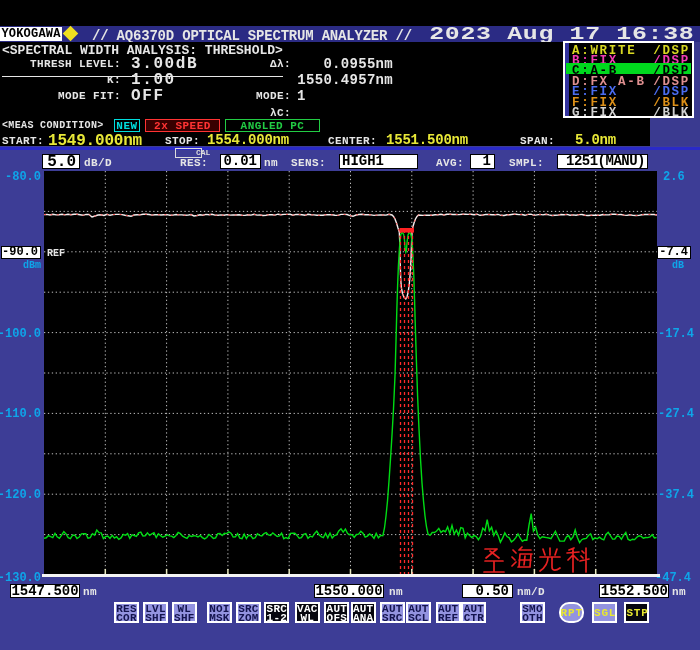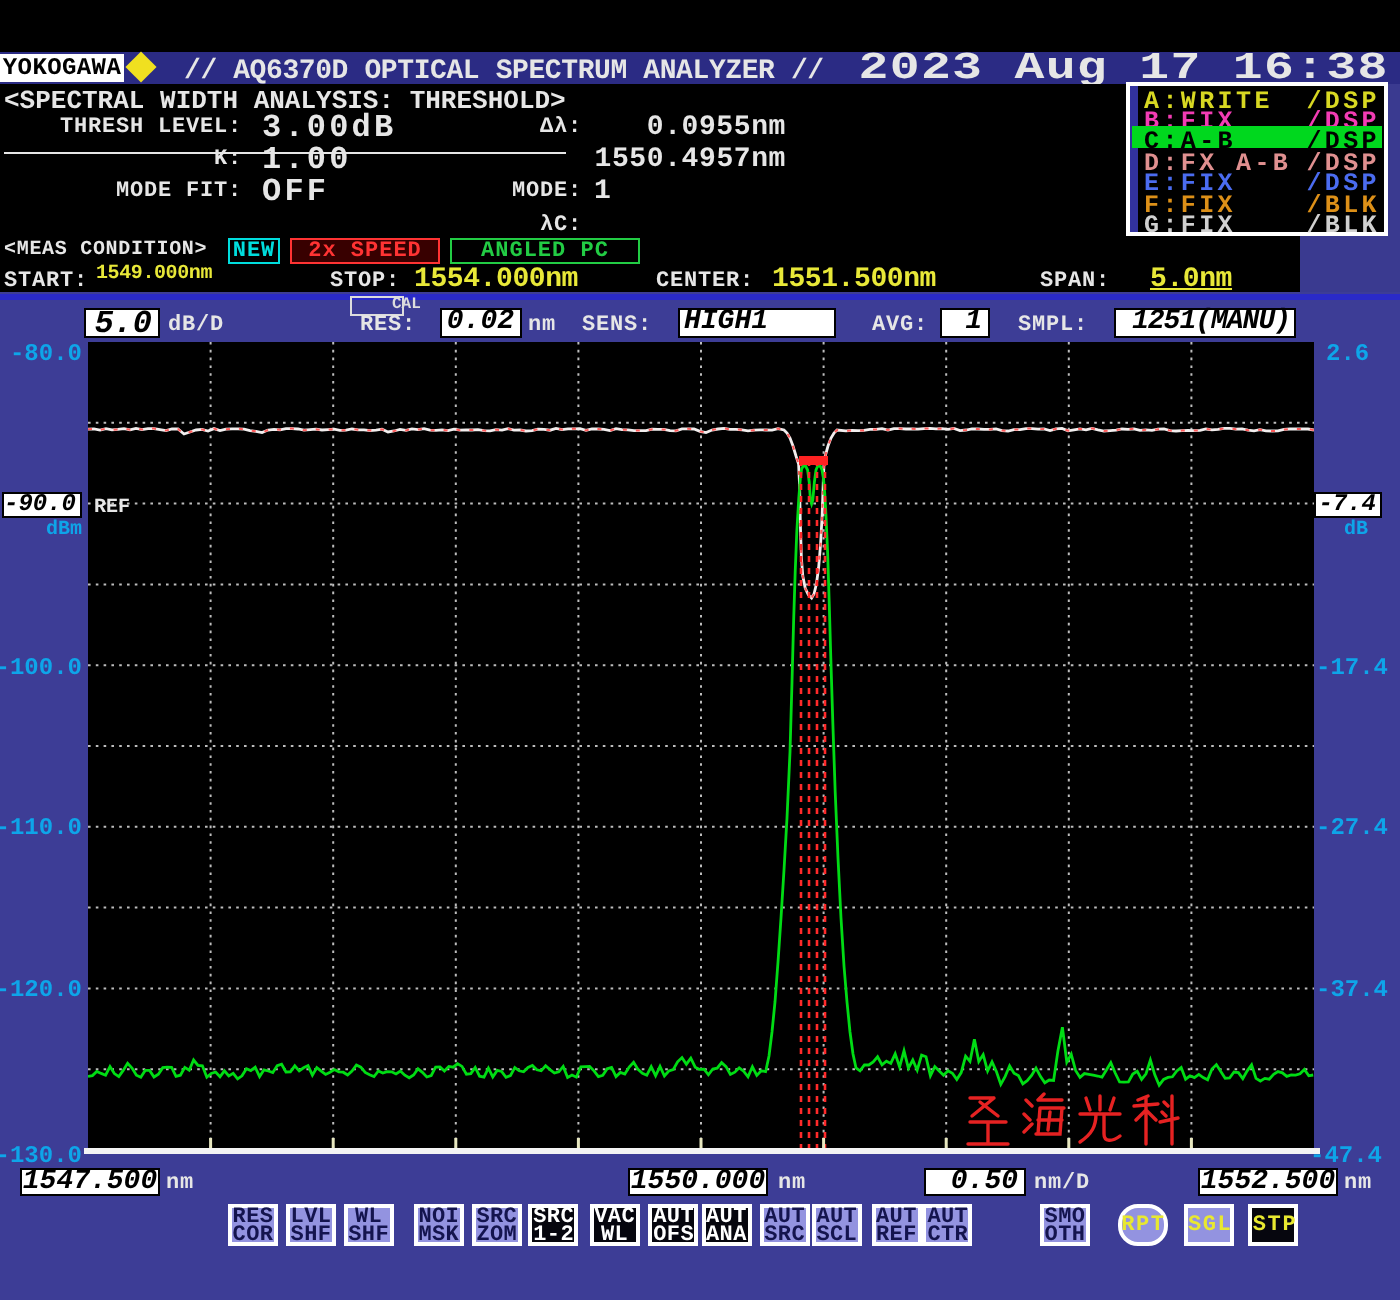--- a/index.html
+++ b/index.html
@@ -1,19 +1,19 @@
 <!DOCTYPE html>
 <html><head><meta charset="utf-8">
 <style>
 * { margin:0; padding:0; box-sizing:border-box; }
 html,body { width:700px; height:650px; background:#000; overflow:hidden; }
 body { position:relative; font-family:"Liberation Mono", monospace; font-weight:bold; }
 .abs { position:absolute; white-space:pre; }
 .w { color:#e6e6e6; }
-.wbox { position:absolute; background:#fff; color:#000; border:1px solid #000; text-align:right; white-space:pre;font-style:italic; }
+.wbox { position:absolute; background:#fff; color:#000; border:1px solid #000; text-align:right; white-space:pre; }
 .gr { stroke:#bdbdbd; stroke-width:1; stroke-dasharray:1.3 2.6; }
 .rv { stroke:#ff2a2a; stroke-width:1.3; stroke-dasharray:3 3; }
 .ref { fill:#e6e6e6; font:bold 10px "Liberation Mono",monospace; }
 .trow { font-size:12.5px; letter-spacing:1.7px; }
 #titlebar { position:absolute; left:0; top:26px; width:700px; height:16px; background:#2b2b84; }
 #parampanel { position:absolute; left:0; top:42px; width:563px; height:76px; background:#000; }
 #rightnavy { position:absolute; left:558px; top:42px; width:142px; height:106px; background:#3a3a90; }
 #measpanel { position:absolute; left:0; top:118px; width:650px; height:30px; background:#000; }
 #mainbg { position:absolute; left:0; top:146px; width:700px; height:504px; background:#3d3d96; }
 #bluesep { position:absolute; left:0; top:147px; width:700px; height:3px; background:#2a2ac8; }
@@ -68,36 +68,36 @@
 <div class="abs trow" style="left:690px;top:95.6px;color:#dd9018;transform:translateX(-100%);">/BLK</div>
 <div class="abs trow" style="left:572px;top:106.0px;color:#d0d0d0;">G:FIX</div>
 <div class="abs trow" style="left:690px;top:106.0px;color:#d0d0d0;transform:translateX(-100%);">/BLK</div>
 
 <div id="measpanel"></div>
 <div class="abs w" style="left:2px;top:120px;font-size:10px;letter-spacing:0.35px;">&lt;MEAS CONDITION&gt;</div>
 <div class="mbx" style="left:114px;top:119px;width:26px;color:#00dddd;border-color:#00dddd;">NEW</div>
 <div class="mbx" style="left:145px;top:119px;width:75px;color:#ff3333;border-color:#ff3333;background:#380000;">2x SPEED</div>
 <div class="mbx" style="left:225px;top:119px;width:95px;color:#22cc44;border-color:#22cc44;">ANGLED PC</div>
 <div class="abs w lbl" style="left:2px;top:135px;">START:</div>
-<div class="abs yv" style="left:48px;top:132px;font-size:10px;letter-spacing:-0.2px;color:#e8e838;">1549.000nm</div>
+<div class="abs yv" style="left:48px;top:132px;font-size:16px;letter-spacing:-0.2px;color:#e8e838;">1549.000nm</div>
 <div class="abs w lbl" style="left:165px;top:135px;">STOP:</div>
 <div class="abs" style="left:207px;top:132px;font-size:14px;letter-spacing:-0.2px;color:#e8e838;">1554.000nm</div>
 <div class="abs w lbl" style="left:328px;top:135px;">CENTER:</div>
 <div class="abs" style="left:386px;top:132px;font-size:14px;letter-spacing:-0.2px;color:#e8e838;">1551.500nm</div>
 <div class="abs w lbl" style="left:520px;top:135px;">SPAN:</div>
-<div class="abs" style="left:575px;top:132px;font-size:14px;letter-spacing:-0.2px;color:#e8e838;text-decoration:underline;">5.0nm</div>
+<div class="abs" style="left:575px;top:132px;font-size:14px;letter-spacing:-0.2px;color:#e8e838;">5.0nm</div>
 
 <div id="mainbg"></div>
 <div id="bluesep"></div>
 
 <div class="wbox" style="left:42px;top:154px;width:38px;height:15px;font-size:16px;line-height:14px;padding-right:3px;">5.0</div>
 <div class="abs w lbl" style="left:84px;top:157px;">dB/D</div>
 <div class="abs" style="left:175px;top:148px;width:27px;height:10px;border:1px solid #ddd;color:#ddd;font-size:8px;line-height:8px;text-align:center;padding-left:20px;">CAL</div>
 <div class="abs w lbl" style="left:180px;top:157px;">RES:</div>
-<div class="wbox" style="left:220px;top:154px;width:41px;height:15px;font-size:14px;line-height:13px;padding-right:3px;">0.02</div>
+<div class="wbox" style="left:220px;top:154px;width:41px;height:15px;font-size:14px;line-height:13px;padding-right:3px;">0.01</div>
 <div class="abs w lbl" style="left:264px;top:157px;">nm</div>
 <div class="abs w lbl" style="left:291px;top:157px;">SENS:</div>
 <div class="wbox" style="left:339px;top:154px;width:79px;height:15px;font-size:14px;line-height:13px;text-align:left;padding-left:2px;">HIGH1</div>
 <div class="abs w lbl" style="left:436px;top:157px;">AVG:</div>
 <div class="wbox" style="left:470px;top:154px;width:25px;height:15px;font-size:14px;line-height:13px;padding-right:3px;">1</div>
 <div class="abs w lbl" style="left:509px;top:157px;">SMPL:</div>
 <div class="wbox" style="left:557px;top:154px;width:91px;height:15px;font-size:14px;line-height:13px;padding-right:2px;letter-spacing:-0.5px;">1251(MANU)</div>
 
 <div id="graphblack"></div>
 <svg id="graph" width="613" height="404" viewBox="0 0 613 404">
@@ -158,21 +158,21 @@
     <line x1="551.7" y1="1" x2="551.7" y2="6" stroke="#e8e8c0" stroke-width="1.5"></line>
   </svg>
 <div class="abs" style="left:42px;top:573.5px;width:618px;height:3.5px;background:#f4f4f4;"></div>
 
 <div class="wbox" style="left:10px;top:584px;width:70px;height:14px;font-size:14px;line-height:12px;text-align:center;">1547.500</div>
 <div class="abs w lbl" style="left:83px;top:586px;">nm</div>
 <div class="wbox" style="left:314px;top:584px;width:70px;height:14px;font-size:14px;line-height:12px;text-align:center;">1550.000</div>
 <div class="abs w lbl" style="left:389px;top:586px;">nm</div>
 <div class="wbox" style="left:462px;top:584px;width:51px;height:14px;font-size:14px;line-height:12px;padding-right:3px;">0.50</div>
 <div class="abs w lbl" style="left:517px;top:586px;">nm/D</div>
-<div class="wbox" style="left:599px;top:584px;width:70px;height:14px;font-size:14px;line-height:12px;text-align:center;">1552.500</div>
+<div class="wbox" style="left:599px;top:584px;width:70px;height:14px;font-size:14px;line-height:12px;text-align:right;">1552.500</div>
 <div class="abs w lbl" style="left:672px;top:586px;">nm</div>
 
 <svg class="abs" style="left:482px;top:546px;" width="108" height="30" viewBox="0 0 108 30" stroke="#e62222" stroke-width="1.7" fill="none" stroke-linecap="round">
 <g>
       <path d="M3,3 H15 M15,3 L4,12 M8,5 L17,12 M3,15 H21 M12,15 V26 M2,26 H22"></path>
     </g>
 <g transform="translate(28,0)">
       <path d="M3,4 L6,7 M2,11 L5,14 M2,20 L6,16 M9,4 L21,4 M12,1 L9,4 M10,8 L22,8 M10,8 L9,21 M21,8 L20,21 L8,21 M9,14 L21,14 M15,10 L14,19"></path>
     </g>
 <g transform="translate(56,0)">

